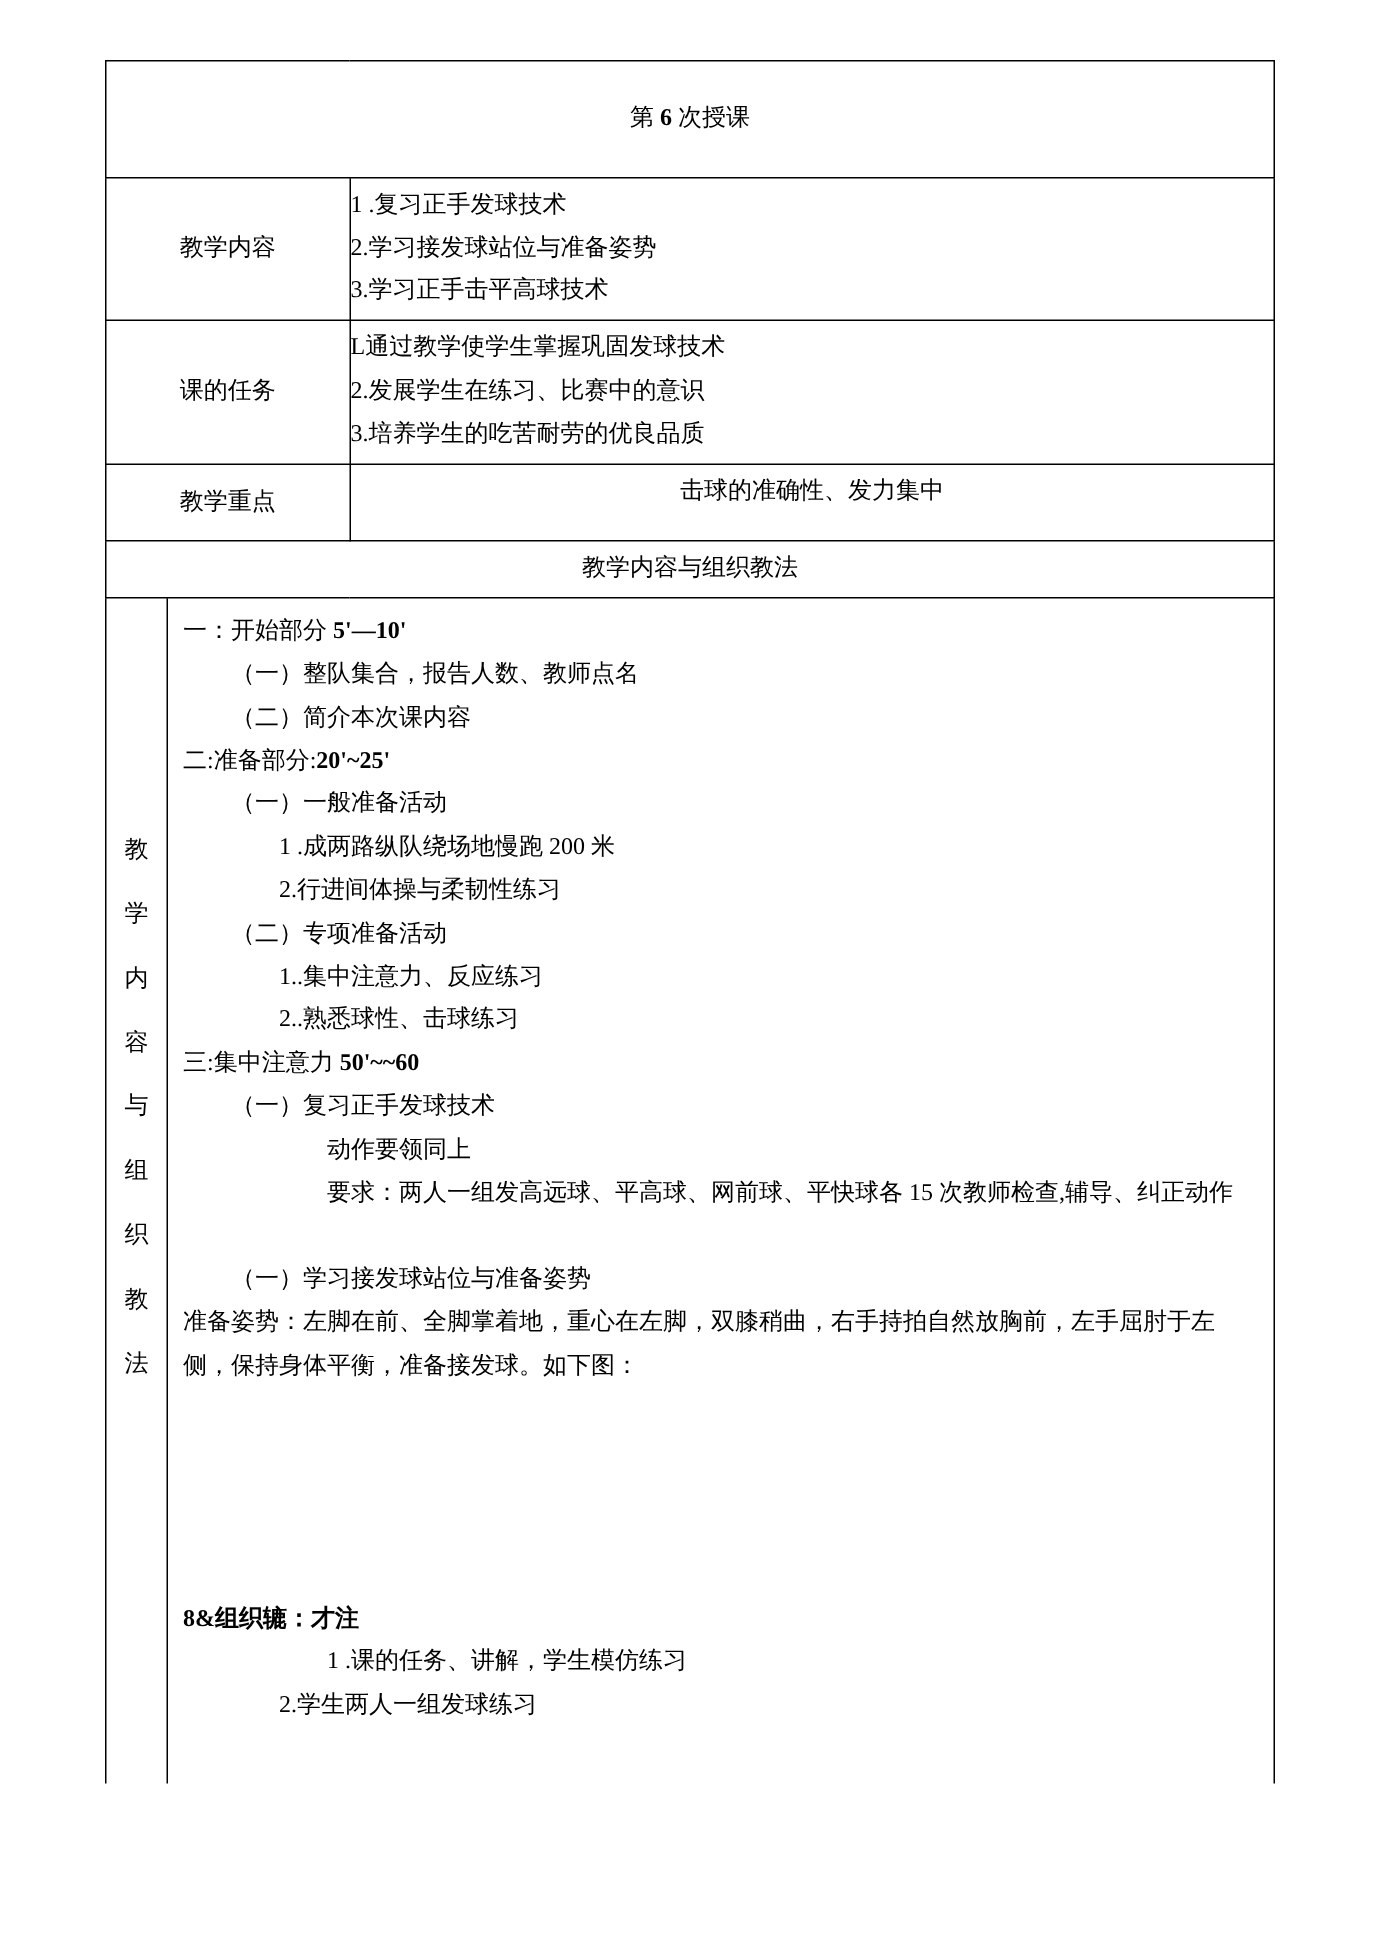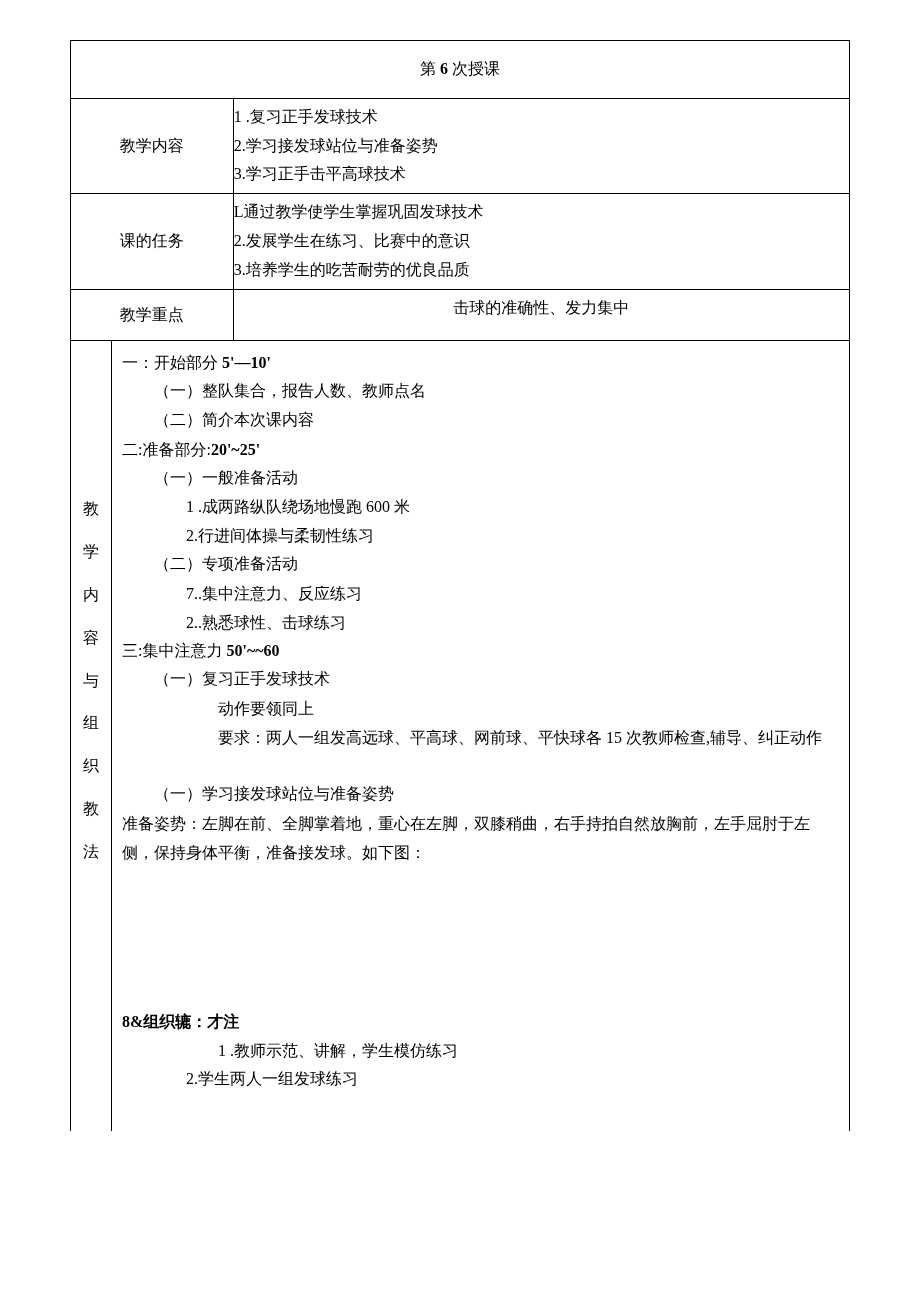--- a/index.html
+++ b/index.html
@@ -28,41 +28,41 @@
     text-align: center;
   }
   .header-cell {
     text-align: center;
     vertical-align: middle;
     width: 90px;
   }
   .header-title {
     text-align: center;
     font-weight: normal;
-    padding: 14px;
+    padding: 24px;
   }
   .label-col {
     width: 40px;
     text-align: center;
     vertical-align: top;
     padding-top: 140px;
     border-bottom: none;
   }
   .label-col .vchar {
     display: block;
     margin: 14px 0;
   }
   .content-col {
     padding: 8px 10px;
     border-bottom: none;
   }
   .no-bottom {
     border-bottom: none;
   }
-  .indent1 { padding-left: 2em; display: block; font-family: Liberation Mono, monospace; }
+  .indent1 { padding-left: 2em; display: block; }
   .indent2 { padding-left: 4em; display: block; }
   .indent3 { padding-left: 6em; display: block; }
   .key-content {
     text-align: center;
     vertical-align: top;
     padding-bottom: 18px;
     margin-top: 16px;
   }
   .bold { font-weight: bold; }
   .gap { display:block; height: 140px; }
@@ -98,20 +98,23 @@
       <span>2.发展学生在练习、比赛中的意识</span><br>
       <span>3.培养学生的吃苦耐劳的优良品质</span>
     </td>
   </tr>
 
   <tr>
     <td colspan="2" class="header-cell">教学重点</td>
     <td class="key-content">击球的准确性、发力集中</td>
   </tr>
 
+  <tr>
+    <td colspan="3" class="center">教学内容与组织教法</td>
+  </tr>
 
   <tr>
     <td class="label-col no-bottom">
       <span class="vchar">教</span>
       <span class="vchar">学</span>
       <span class="vchar">内</span>
       <span class="vchar">容</span>
       <span class="vchar">与</span>
       <span class="vchar">组</span>
       <span class="vchar">织</span>
@@ -119,38 +122,38 @@
       <span class="vchar">法</span>
     </td>
     <td colspan="2" class="content-col no-bottom">
 
       <span><span>一：开始部分 </span><span class="bold">5'—10'</span></span>
       <span class="indent1">（一）整队集合，报告人数、教师点名</span>
       <span class="indent1">（二）简介本次课内容</span>
 
       <span><span>二:准备部分:</span><span class="bold">20'~25'</span></span>
       <span class="indent1">（一）一般准备活动</span>
-      <span class="indent2"><span>1</span><span>         .成两路纵队绕场地慢跑 600 米</span></span>
+      <span class="indent2"><span>1</span><span>         .成两路纵队绕场地慢跑 200 米</span></span>
       <span class="indent2">2.行进间体操与柔韧性练习</span>
       <span class="indent1">（二）专项准备活动</span>
-      <span class="indent2">7..集中注意力、反应练习</span>
+      <span class="indent2">1..集中注意力、反应练习</span>
       <span class="indent2">2..熟悉球性、击球练习</span>
 
       <span><span>三:集中注意力 </span><span class="bold">50'~~60</span></span>
       <span class="indent1">（一）复习正手发球技术</span>
       <span class="indent3">动作要领同上</span>
       <span class="indent3">要求：两人一组发高远球、平高球、网前球、平快球各 15 次教师检查,辅导、纠正动作</span>
       <br>
       <span class="indent1">（一）学习接发球站位与准备姿势</span>
       <span>准备姿势：左脚在前、全脚掌着地，重心在左脚，双膝稍曲，右手持拍自然放胸前，左手屈肘于左侧，保持身体平衡，准备接发球。如下图：</span>
 
       <span class="gap"></span>
 
       <span class="bold">8&amp;组织辘：才注</span>
-      <span class="indent3"><span>1</span><span>     .教师示范、讲解，学生模仿练习</span></span>
+      <span class="indent3"><span>1</span><span>     .课的任务、讲解，学生模仿练习</span></span>
       <span class="indent2">2.学生两人一组发球练习</span>
       <br>
     </td>
   </tr>
 
 </tbody>
     </table>
 </div>
 
 </body></html>

